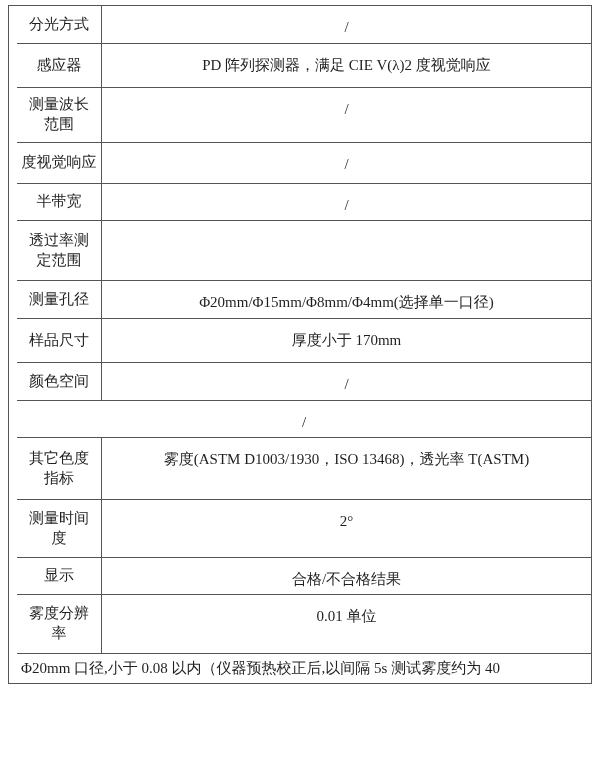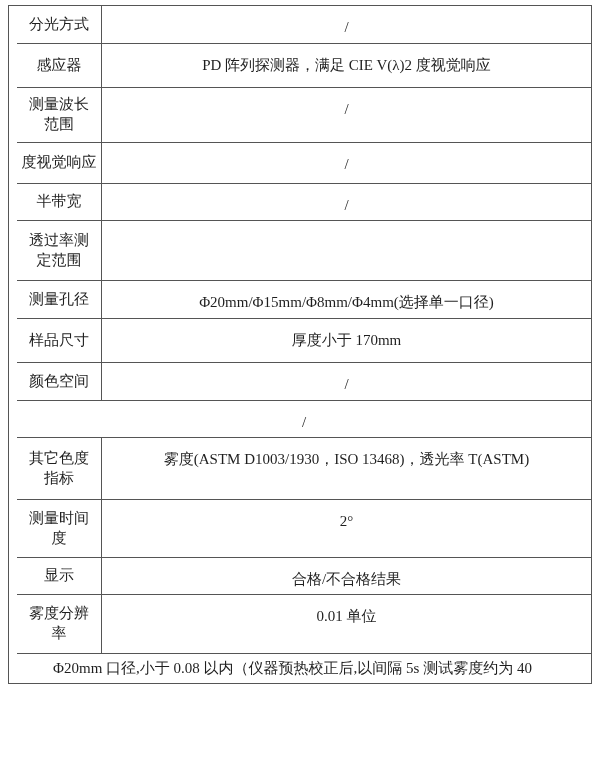--- a/index.html
+++ b/index.html
@@ -50,21 +50,20 @@
     padding: 12px 4px 2px 4px;
     white-space: nowrap;
     overflow: hidden;
     min-width: 0;
   }
   .value.left {
     justify-content: flex-start;
     text-align: left;
     align-items: center;
     padding: 0 2px 0 4px;
-    margin-left: 32px;
   }
 </style>
 </head>
 <body>
 
 <div class="spec-table">
 
   <div class="row" style="height:38px">
     <div class="cell label">分光方式</div>
     <div class="cell value">/</div>

